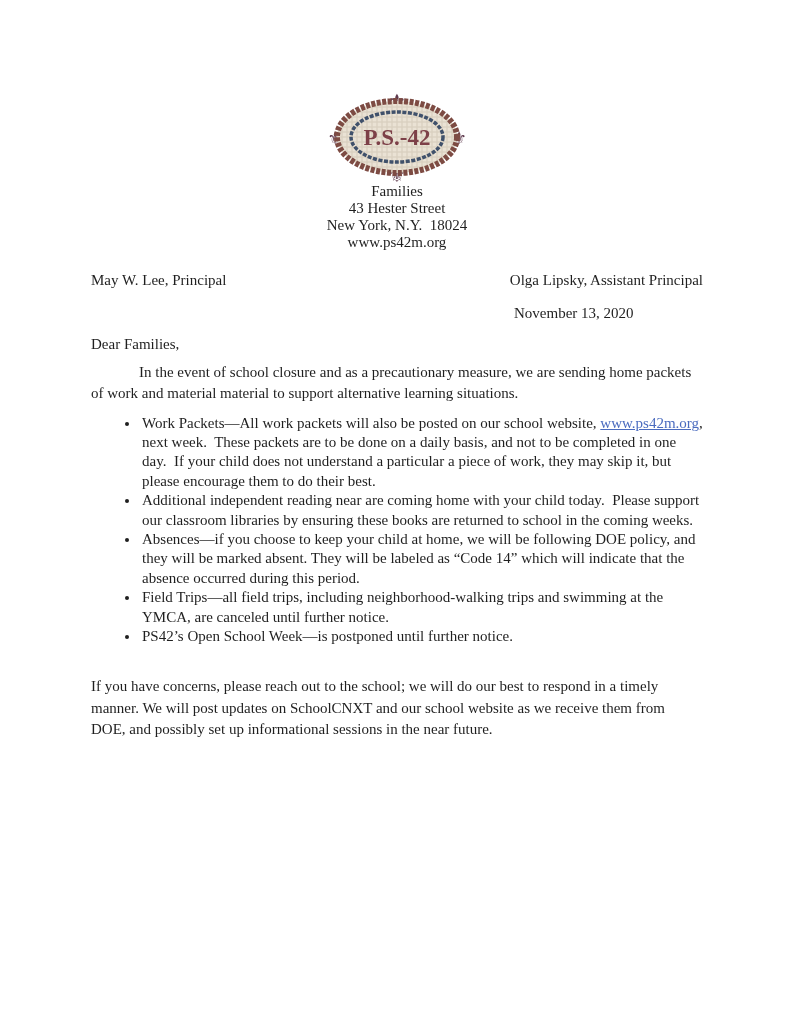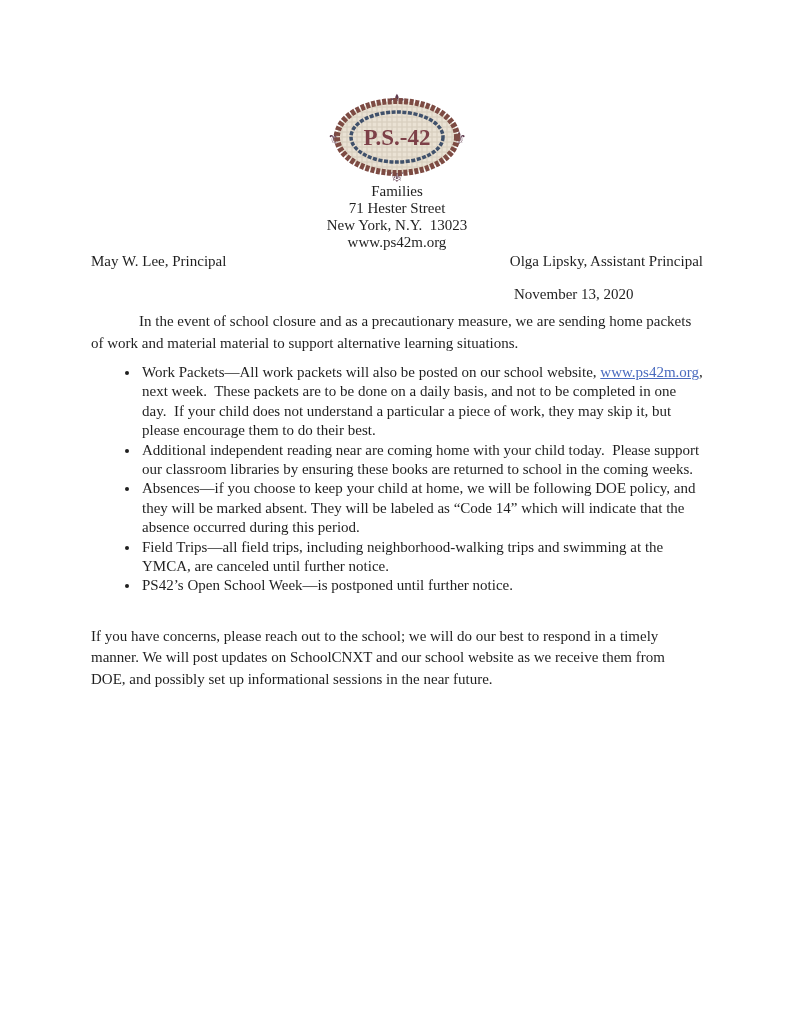--- a/index.html
+++ b/index.html
@@ -18,20 +18,21 @@
   }
   [data-bind] { white-space: pre-wrap; }
 
   .logo-wrap { margin-top: 92px; text-align: center; height: 90px; }
   .logo-svg { display: inline-block; }
 
   .school-header { text-align: center; line-height: 17px; margin-top: 1px; }
   .school-header div { margin: 0; }
 
   .admin-row {
+    margin-top: 19px;
     display: flex;
     justify-content: space-between;
   }
   .date-row { margin-top: 11px; padding-left: 423px; }
 
   .salutation { margin-top: 10px; }
 
   p { margin: 0; }
   .intro { margin-top: 6px; text-indent: 48px; }
   .intro span { display: inline; }
@@ -66,34 +67,35 @@
       <text x="13" y="52" text-anchor="middle" font-size="17" fill="#5f3a4e" font-family="DejaVu Sans" data-bind="logo.ornament_glyph">⚜</text>
       <text x="137" y="52" text-anchor="middle" font-size="17" fill="#5f3a4e" font-family="DejaVu Sans" data-bind="logo.ornament_glyph">⚜</text>
       <ellipse cx="75" cy="45" rx="60" ry="36" fill="url(#tiles)" stroke="#7d4b43" stroke-width="6" stroke-dasharray="4 1.5"></ellipse>
       <ellipse cx="75" cy="45" rx="46" ry="25" fill="none" stroke="#40516b" stroke-width="3.5" stroke-dasharray="4 1.5"></ellipse>
       <text x="75" y="53" text-anchor="middle" font-family="Liberation Serif, serif" font-size="23" font-weight="bold" fill="#7d4048" data-bind="logo.text">P.S.-42</text>
     </svg>
   </div>
 
   <div class="school-header">
     <div data-bind="school_header.borough">Families</div>
-    <div data-bind="school_header.street">71 Hester Street</div>
-    <div data-bind="school_header.city_state_zip">New York, N.Y.  13023</div>
+    <div data-bind="school_header.street">43 Hester Street</div>
+    <div data-bind="school_header.city_state_zip">New York, N.Y.  18024</div>
     <div data-bind="school_header.website">www.ps42m.org</div>
   </div>
 
   <div class="admin-row">
     <span data-bind="administration.principal">May W. Lee, Principal</span>
     <span data-bind="administration.assistant_principal">Olga Lipsky, Assistant Principal</span>
   </div>
 
   <div class="date-row">
     <span data-bind="date">November 13, 2020</span>
   </div>
 
+  <div class="salutation" data-bind="salutation">Dear Families,</div>
 
   <p class="intro">
     <span class="intro-text" data-bind="intro_paragraph">In the event of school closure and as a precautionary measure, we are sending home packets of work and material material to support alternative learning situations.</span>
   </p>
 
   <ul class="points">
     <li>
       <span data-bind="bullets.work_packets.pre">Work Packets—All work packets will also be posted on our school website, </span><a class="site-link" data-bind="bullets.work_packets.link" style="color: rgb(74, 107, 191);">www.ps42m.org</a><span data-bind="bullets.work_packets.post">, next week.  These packets are to be done on a daily basis, and not to be completed in one day.  If your child does not understand a particular a piece of work, they may skip it, but please encourage them to do their best.</span>
     </li>
     <li data-bind="bullets.reading_books">Additional independent reading near are coming home with your child today.  Please support our classroom libraries by ensuring these books are returned to school in the coming weeks.</li>

